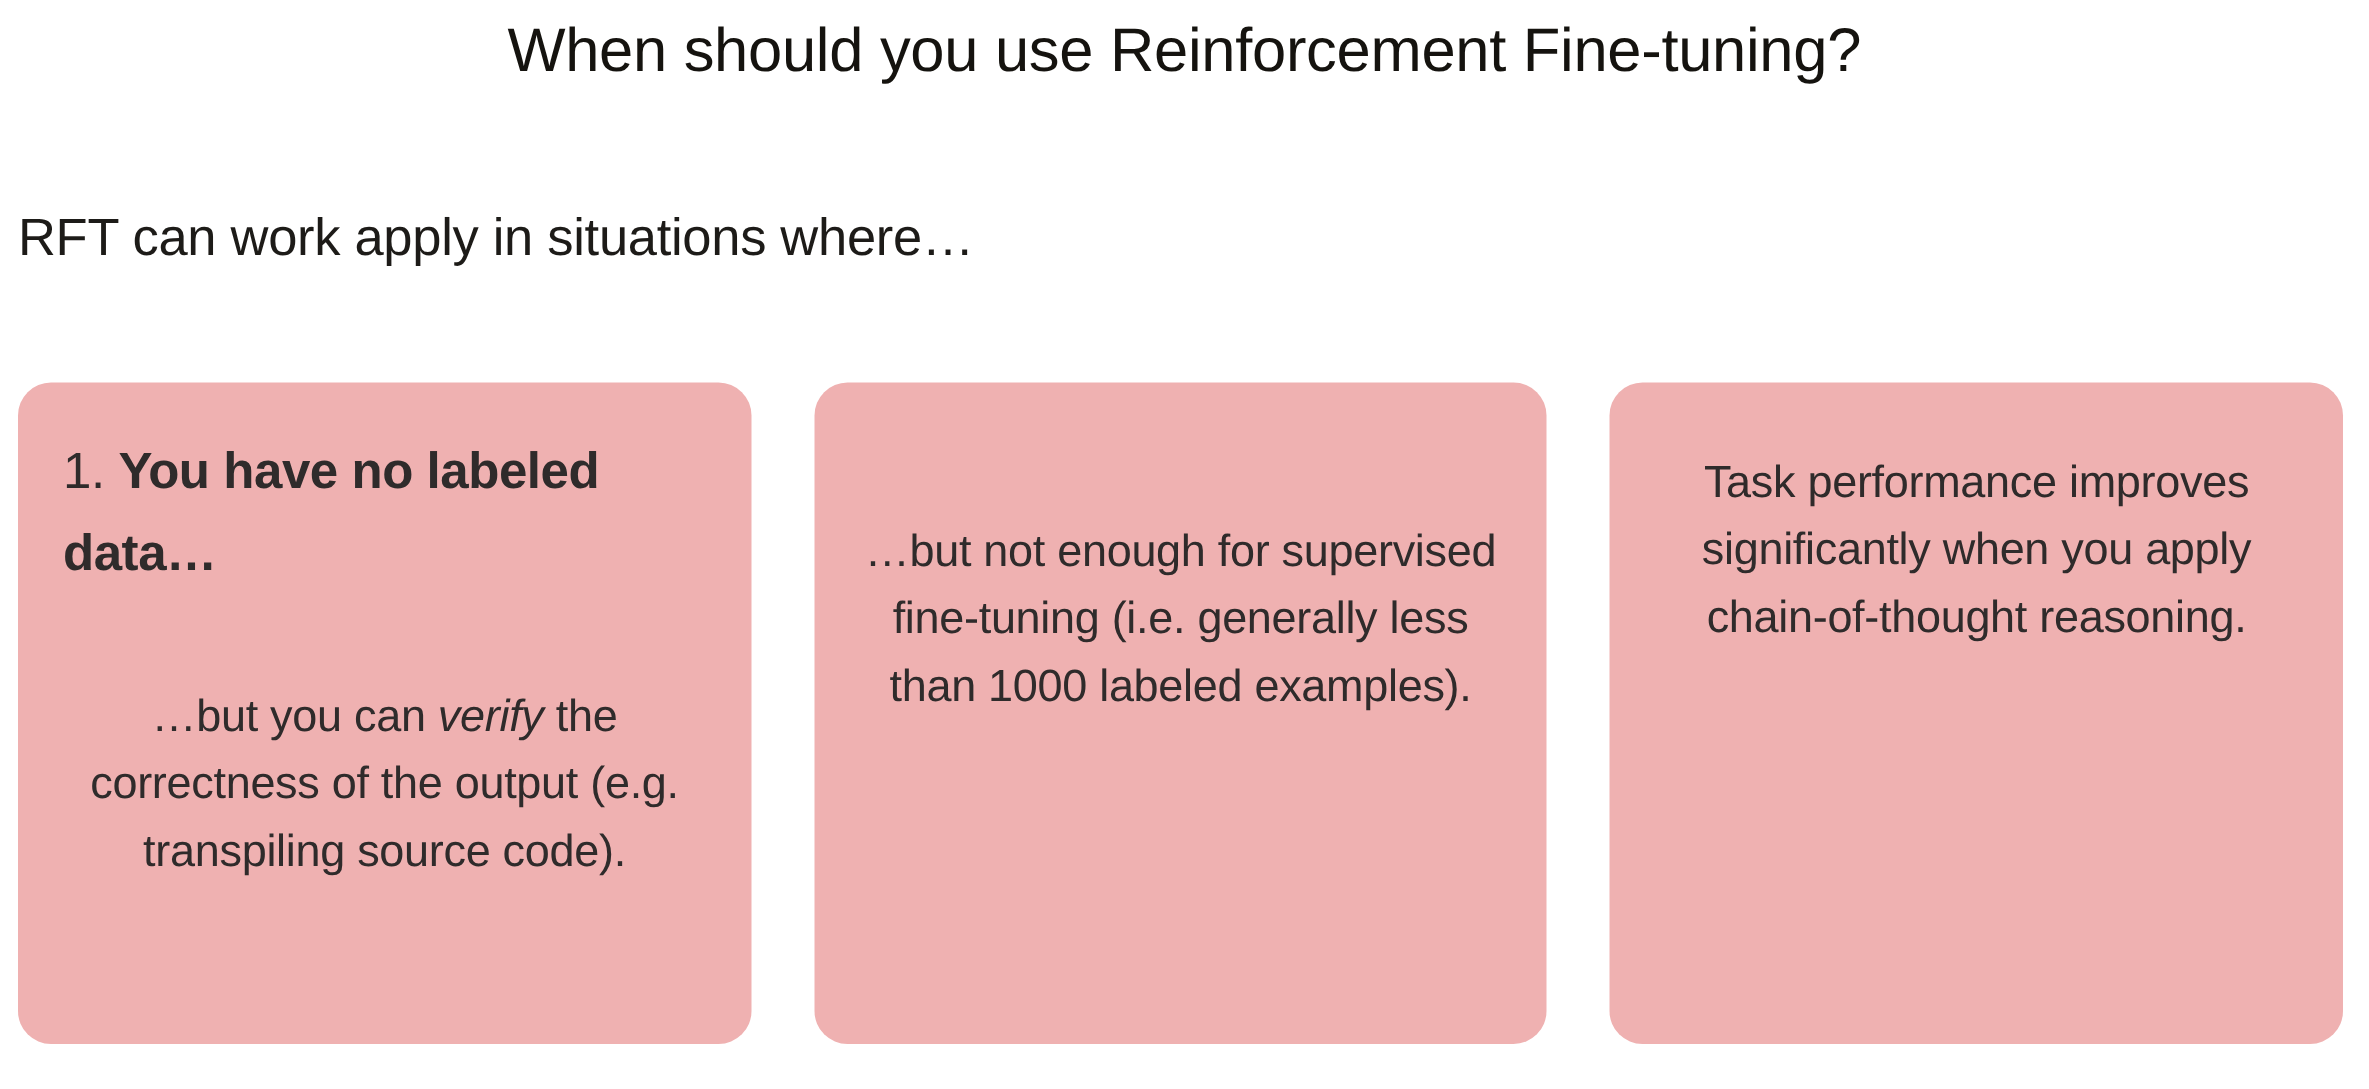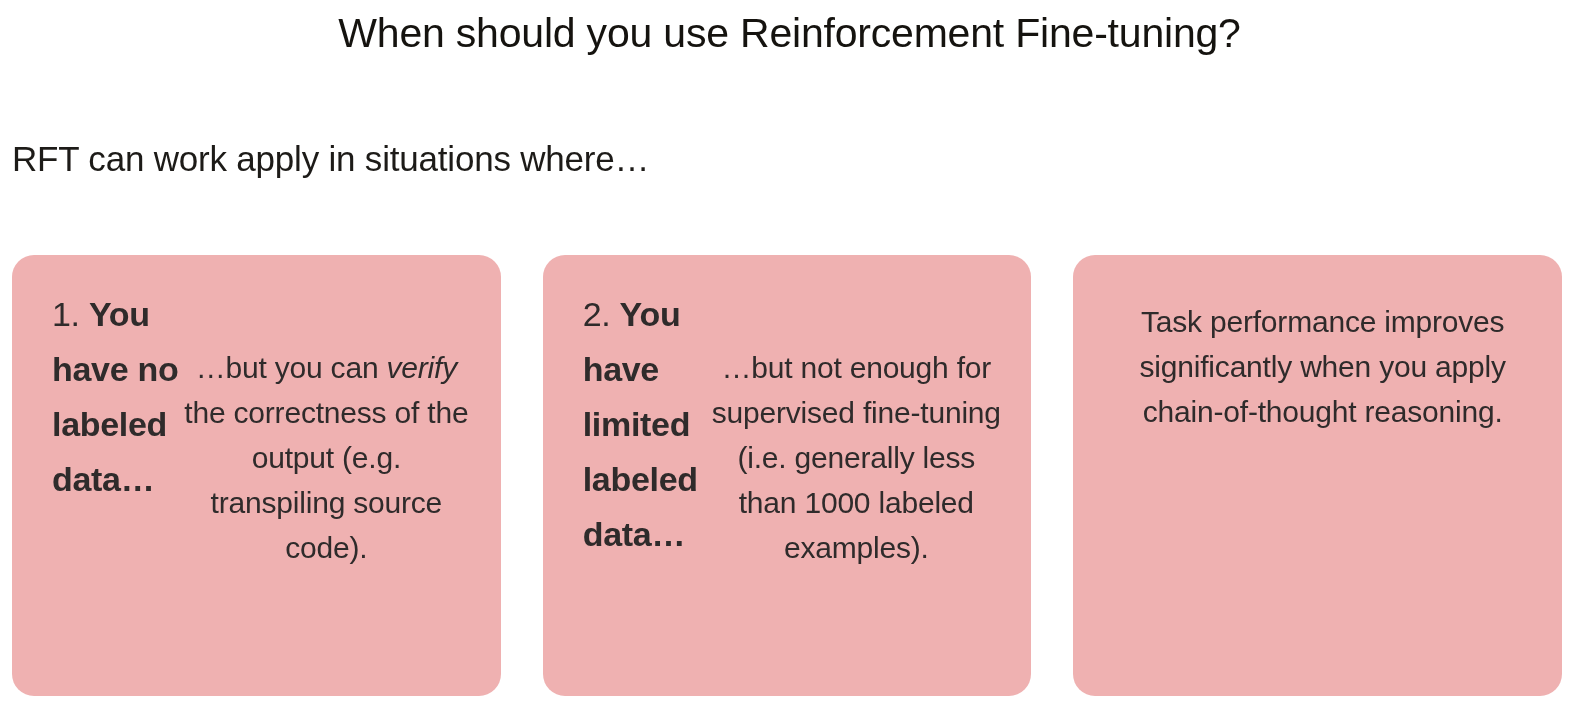--- a/index.html
+++ b/index.html
@@ -59,23 +59,23 @@
     display: flex;
     flex-direction: row;
     gap: 42px;
   }
 
   .card {
     flex: 1 1 0;
     background: #efb1b1;
     border-radius: 22px;
     box-sizing: border-box;
-    padding: 32px 30px 24px 40px;
+    padding: 32px 30px 24px 30px;
     display: flex;
-    flex-direction: row;
+    flex-direction: column;
     overflow: hidden;
   }
 
   .card-heading {
     font-size: 34px;
     line-height: 55px;
     font-weight: 400;
     letter-spacing: -0.3px;
     color: #2f2b2b;
     margin: 0;
@@ -123,24 +123,20 @@
       <div class="card-heading">
         <span class="card-number">1.</span>
         <span class="card-heading-text">You have no labeled data…</span>
       </div>
       <div class="card-body">
         <span>…but you can </span><span class="em">verify</span><span> the correctness of the output (e.g. transpiling source code).</span>
       </div>
     </div>
 
     <div class="card card-gap-large">
-      <div class="card-heading">
-        <span class="card-number">2.</span>
-        <span class="card-heading-text">You have limited labeled data…</span>
-      </div>
       <div class="card-body">
         <span>…but not enough for supervised fine-tuning (i.e. generally less than 1000 labeled examples).</span><span class="em"></span><span></span>
       </div>
     </div>
 
     <div class="card card-gap-small">
       <div class="card-body">
         <span>Task performance improves significantly when you apply chain-of-thought reasoning.</span><span class="em"></span><span></span>
       </div>
     </div>

